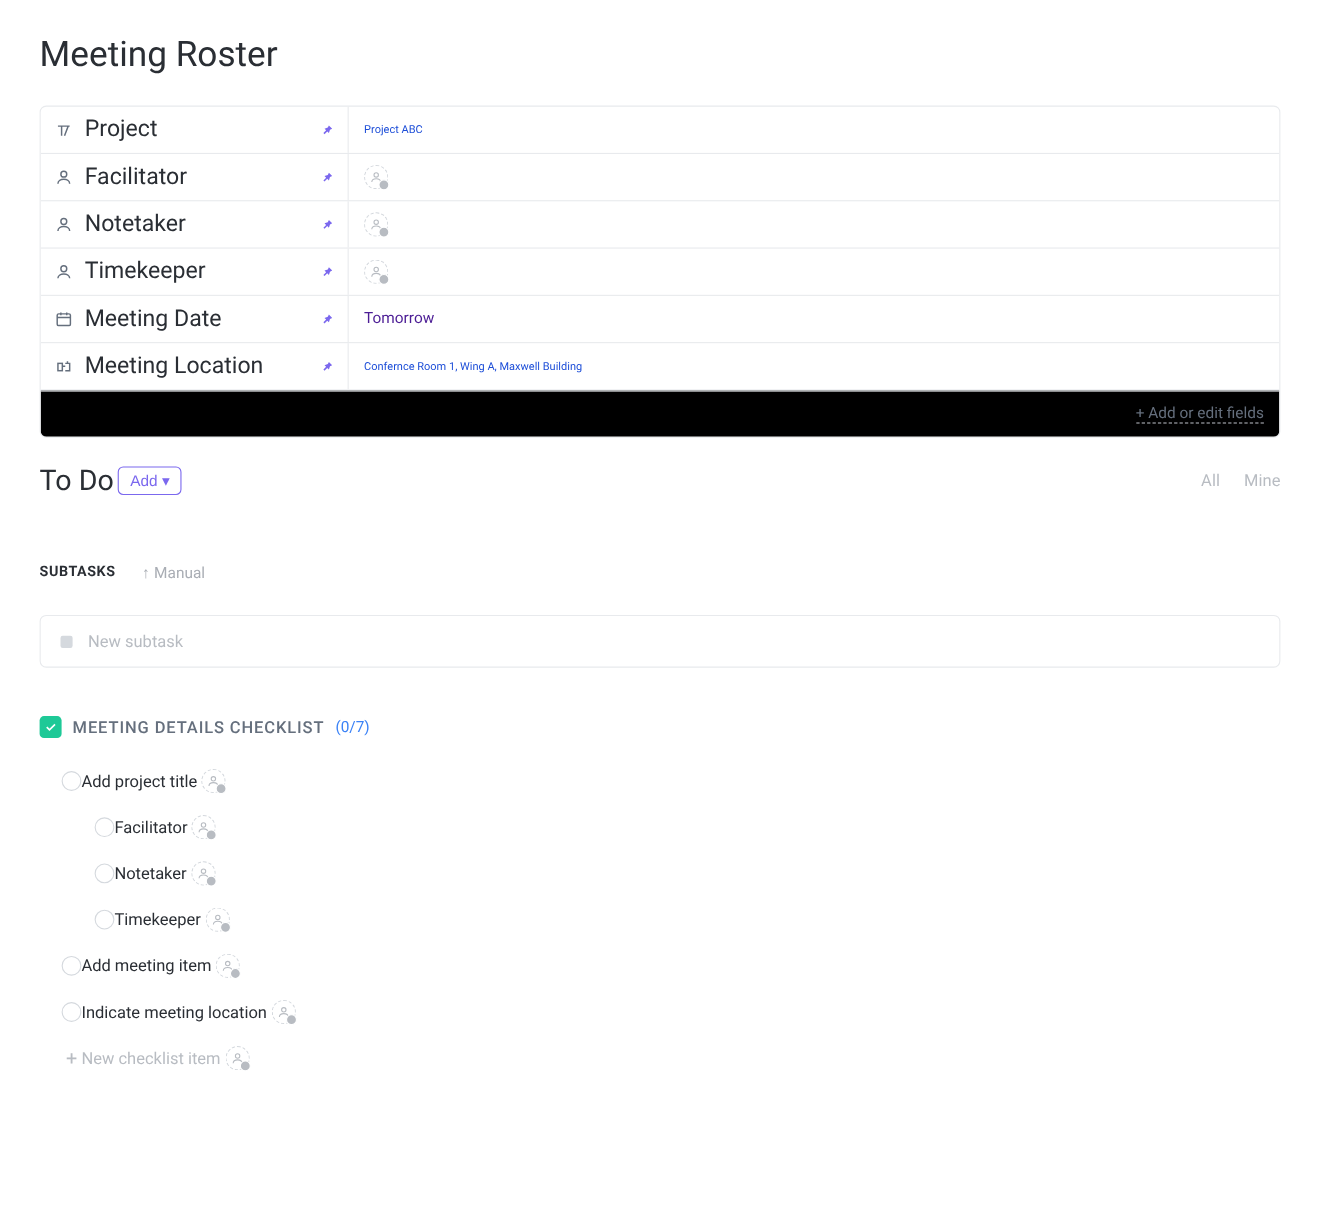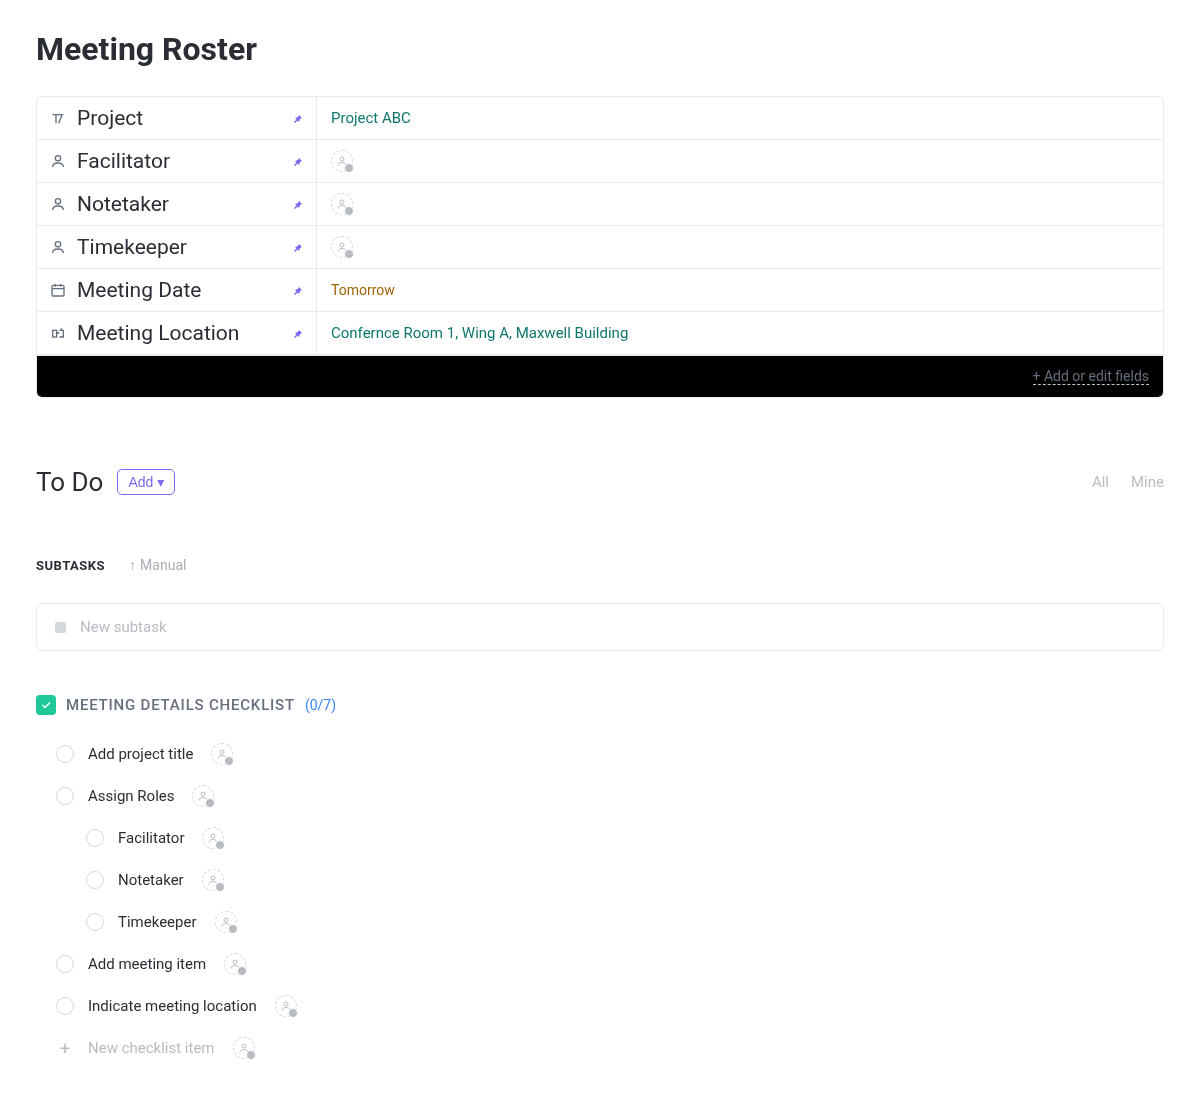--- a/index.html
+++ b/index.html
@@ -5,21 +5,21 @@
   * { box-sizing: border-box; margin: 0; padding: 0; }
   body {
     font-family: -apple-system, BlinkMacSystemFont, "Segoe UI", Roboto, sans-serif;
     background: #fff;
     color: #2a2e34;
     width: 1200px;
     padding: 20px 36px 40px 36px;
   }
   h1.page-title {
     font-size: 32px;
-    font-weight: 700;
+    font-weight: 400;
     color: #2a2e34;
     margin: 10px 0 28px 0;
   }
 
   
   .fields-table {
     border: 1px solid #e8eaed;
     border-radius: 6px;
     overflow: hidden;
   }
@@ -44,24 +44,24 @@
   .field-label-cell .pin {
     position: absolute;
     right: 12px;
     color: #7b68ee;
   }
   .field-value-cell {
     flex: 1;
     display: flex;
     align-items: center;
     padding: 9px 14px;
-    font-size: 15px;
-    color: #0f766e;
-  }
-  .field-value-cell.muted { color: #a16207; font-size: 14px; }
+    font-size: 10px;
+    color: #1d4ed8;
+  }
+  .field-value-cell.muted { color: #4c1d95; font-size: 14px; }
   .field-icon { width: 18px; color: #656f7d; display:flex; align-items:center; justify-content:center; }
   .field-icon svg { width: 16px; height: 16px; }
 
   .empty-person {
     width: 22px; height: 22px;
     border-radius: 50%;
     border: 1px dashed #d5d9de;
     display:flex; align-items:center; justify-content:center;
     position: relative;
     color: #b8bcc2;
@@ -82,22 +82,22 @@
   .add-fields-link {
     font-size: 14px;
     color: #656f7d;
     border-bottom: 1px dashed #c0c4cc;
     cursor: pointer;
   }
 
   
   .todo-header {
     display:flex; align-items:center;
-    margin-top: 69px;
-    gap: 14px;
+    margin-top: 24px;
+    gap: 4px;
   }
   .todo-title { font-size: 26px; font-weight: 400; color: #2a2e34; }
   .add-btn {
     border: 1px solid #7b68ee;
     color: #7b68ee;
     background: #fff;
     font-size: 14px;
     padding: 4px 10px;
     border-radius: 5px;
     display:flex; align-items:center; gap:4px;
@@ -163,21 +163,21 @@
     letter-spacing: 0.8px;
     color: #656f7d;
   }
   .checklist-count {
     font-size: 14px;
     color: #3b82f6;
   }
 
   .checklist-items { margin-top: 18px; padding-left: 20px; }
   .cl-item {
-    display:flex; align-items:center; gap:14px;
+    display:flex; align-items:center; 
     padding: 10px 0;
     font-size: 15px;
     color: #2a2e34;
   }
   .cl-item.nested { padding-left: 30px; }
   .cl-radio {
     width: 18px; height: 18px;
     border: 1.5px solid #d5d9de;
     border-radius: 50%;
     flex-shrink:0;
@@ -373,31 +373,20 @@
       <span class="cl-radio"></span>
       <span>Add project title</span>
       <span class="empty-person assignee">
         <svg viewBox="0 0 24 24" fill="none" stroke="currentColor" stroke-width="2">
             <circle cx="12" cy="8" r="4"></circle>
             <path d="M4 21c0-4 4-6 8-6s8 2 8 6"></path>
           </svg>
           <span class="plus-dot"></span>
       </span>
     </div>
-    <div class="cl-item">
-      <span class="cl-radio"></span>
-      <span>Assign Roles</span>
-      <span class="empty-person assignee">
-        <svg viewBox="0 0 24 24" fill="none" stroke="currentColor" stroke-width="2">
-            <circle cx="12" cy="8" r="4"></circle>
-            <path d="M4 21c0-4 4-6 8-6s8 2 8 6"></path>
-          </svg>
-          <span class="plus-dot"></span>
-      </span>
-    </div>
     <div class="cl-item nested">
       <span class="cl-radio"></span>
       <span>Facilitator</span>
       <span class="empty-person assignee">
         <svg viewBox="0 0 24 24" fill="none" stroke="currentColor" stroke-width="2">
             <circle cx="12" cy="8" r="4"></circle>
             <path d="M4 21c0-4 4-6 8-6s8 2 8 6"></path>
           </svg>
           <span class="plus-dot"></span>
       </span>

